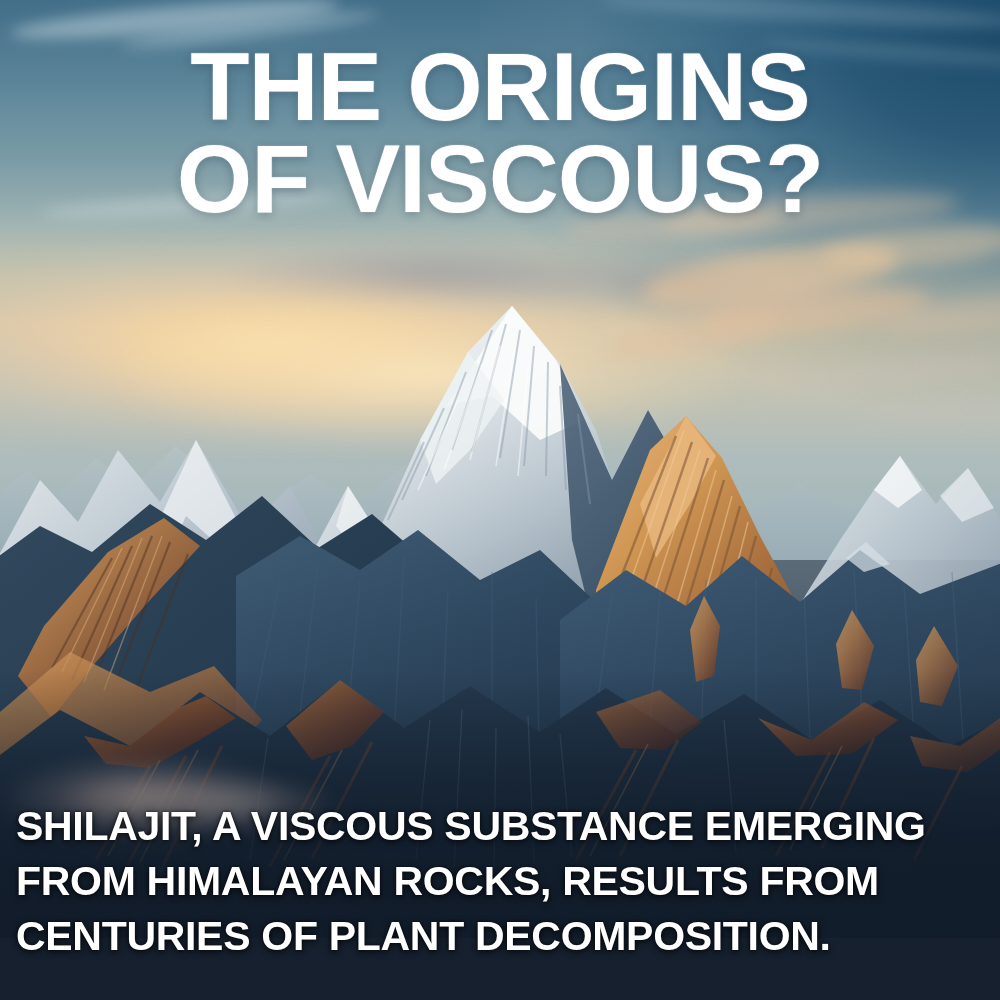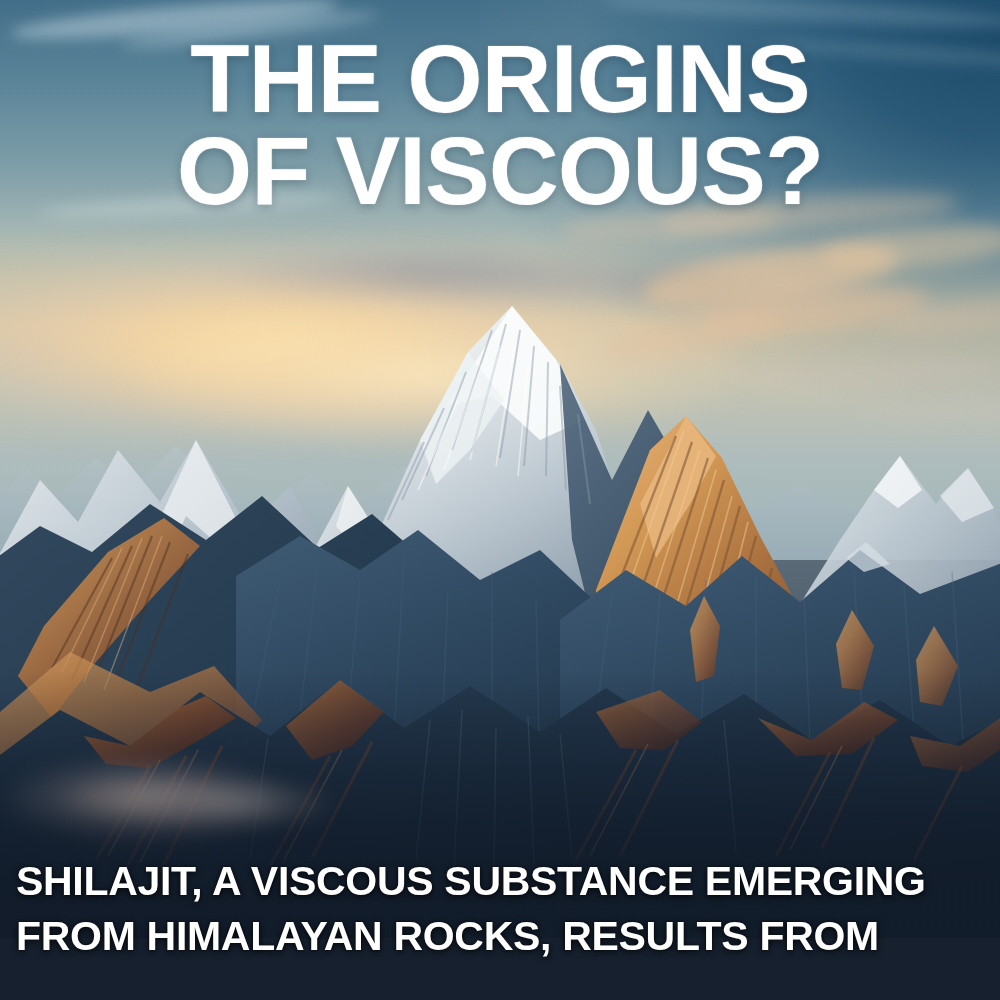--- a/index.html
+++ b/index.html
@@ -131,21 +131,21 @@
       rgba(17,27,41,.88) 70%,
       rgba(18,28,42,.96) 100%);
   }
   .bottomflat{
     position:absolute;left:0;bottom:0;width:1000px;height:62px;
     background:#16202e;
   }
 
   
   .headline{
-    position:absolute;left:0;top:34px;width:1000px;
+    position:absolute;left:0;top:42px;width:1000px;
     text-align:center;
     color:#ffffff;
     font-weight:900;
     font-size:97px;
     line-height:.93;
     letter-spacing:-1px;
     font-stretch:condensed;
     text-shadow:0 2px 10px rgba(20,40,60,.30), 0 0 2px rgba(255,255,255,.45);
     z-index:30;
     padding:0 41px;
@@ -433,15 +433,16 @@
   <div class="bottomflat"></div>
 
   <div class="headline">
     <span class="hl hl1">THE ORIGINS</span>
     <span class="hl hl2">OF VISCOUS?</span>
   </div>
 
   <div class="caption">
     <span class="cl">SHILAJIT, A VISCOUS SUBSTANCE EMERGING</span>
     <span class="cl">FROM HIMALAYAN ROCKS, RESULTS FROM</span>
+    <span class="cl">CENTURIES OF PLANT DECOMPOSITION.</span>
   </div>
 
 </div>
 
 </body></html>

